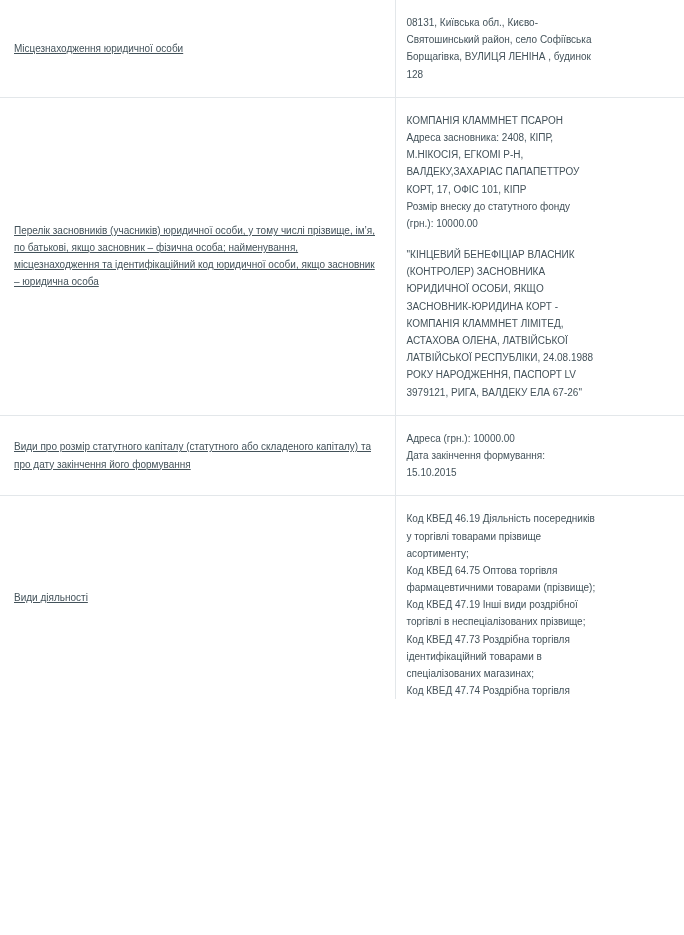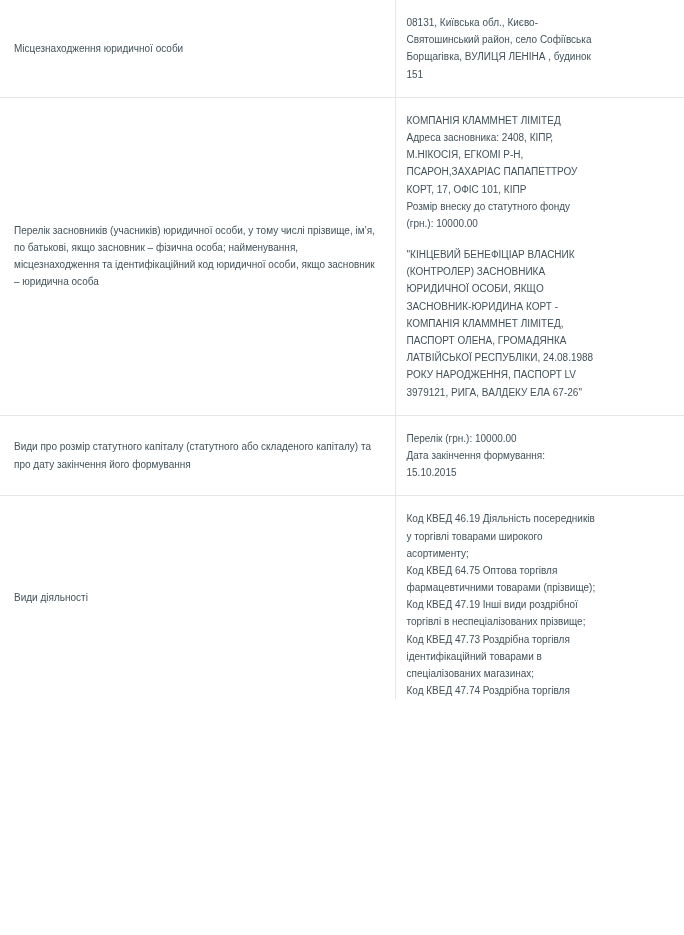--- a/index.html
+++ b/index.html
@@ -48,20 +48,21 @@
   .val-line {
     display: block;
     white-space: normal;
   }
   .val-gap {
     display: block;
     height: 14px;
   }
   .label-text {
     display: block;
+    text-decoration: underline;
   }
   .row-founders td.label { padding-top: 10px; padding-bottom: 10px; }
   .row-activities td.value {
     padding-bottom: 0;
   }
   .clip-last {
     overflow: hidden;
   }
 </style>
 </head>
@@ -75,73 +76,73 @@
   <tbody>
     <tr class="row-location">
       <td class="label">
         <span class="label-text">Місцезнаходження юридичної особи</span>
       </td>
       <td class="value">
         <div class="val-block">
           <span class="val-line">08131, Київська обл., Києво-</span>
           <span class="val-line">Святошинський район, село Софіївська</span>
           <span class="val-line">Борщагівка, ВУЛИЦЯ ЛЕНІНА , будинок</span>
-          <span class="val-line">151</span>
+          <span class="val-line">128</span>
         </div>
       </td>
     </tr>
 
     <tr class="row-founders">
       <td class="label">
         <span class="label-text">Перелік засновників (учасників) юридичної особи, у тому числі прізвище, ім’я, по батькові, якщо засновник – фізична особа; найменування, місцезнаходження та ідентифікаційний код юридичної особи, якщо засновник – юридична особа</span>
       </td>
       <td class="value">
         <div class="val-block">
-          <span class="val-line">КОМПАНІЯ КЛАММНЕТ ЛІМІТЕД</span>
+          <span class="val-line">КОМПАНІЯ КЛАММНЕТ ПСАРОН</span>
           <span class="val-line">Адреса засновника: 2408, КІПР,</span>
           <span class="val-line">М.НІКОСІЯ, ЕГКОМІ Р-Н,</span>
-          <span class="val-line">ПСАРОН,ЗАХАРІАС ПАПАПЕТТРОУ</span>
+          <span class="val-line">ВАЛДЕКУ,ЗАХАРІАС ПАПАПЕТТРОУ</span>
           <span class="val-line">КОРТ, 17, ОФІС 101, КІПР</span>
           <span class="val-line">Розмір внеску до статутного фонду</span>
           <span class="val-line">(грн.): 10000.00</span>
           <span class="val-gap"></span>
           <span class="val-line">"КІНЦЕВИЙ БЕНЕФІЦІАР ВЛАСНИК</span>
           <span class="val-line">(КОНТРОЛЕР) ЗАСНОВНИКА</span>
           <span class="val-line">ЮРИДИЧНОЇ ОСОБИ, ЯКЩО</span>
           <span class="val-line">ЗАСНОВНИК-ЮРИДИНА КОРТ -</span>
           <span class="val-line">КОМПАНІЯ КЛАММНЕТ ЛІМІТЕД,</span>
-          <span class="val-line">ПАСПОРТ ОЛЕНА, ГРОМАДЯНКА</span>
+          <span class="val-line">АСТАХОВА ОЛЕНА, ЛАТВІЙСЬКОЇ</span>
           <span class="val-line">ЛАТВІЙСЬКОЇ РЕСПУБЛІКИ, 24.08.1988</span>
           <span class="val-line">РОКУ НАРОДЖЕННЯ, ПАСПОРТ LV</span>
           <span class="val-line">3979121, РИГА, ВАЛДЕКУ ЕЛА 67-26"</span>
         </div>
       </td>
     </tr>
 
     <tr class="row-capital">
       <td class="label">
         <span class="label-text">Види про розмір статутного капіталу (статутного або складеного капіталу) та про дату закінчення його формування</span>
       </td>
       <td class="value">
         <div class="val-block">
-          <span class="val-line">Перелік (грн.): 10000.00</span>
+          <span class="val-line">Адреса (грн.): 10000.00</span>
           <span class="val-line">Дата закінчення формування:</span>
           <span class="val-line">15.10.2015</span>
         </div>
       </td>
     </tr>
 
     <tr class="row-activities">
       <td class="label">
         <span class="label-text">Види діяльності</span>
       </td>
       <td class="value clip-last">
         <div class="val-block">
           <span class="val-line">Код КВЕД 46.19 Діяльність посередників</span>
-          <span class="val-line">у торгівлі товарами широкого</span>
+          <span class="val-line">у торгівлі товарами прізвище</span>
           <span class="val-line">асортименту;</span>
           <span class="val-line">Код КВЕД 64.75 Оптова торгівля</span>
           <span class="val-line">фармацевтичними товарами (прізвище);</span>
           <span class="val-line">Код КВЕД 47.19 Інші види роздрібної</span>
           <span class="val-line">торгівлі в неспеціалізованих прізвище;</span>
           <span class="val-line">Код КВЕД 47.73 Роздрібна торгівля</span>
           <span class="val-line">ідентифікаційний товарами в</span>
           <span class="val-line">спеціалізованих магазинах;</span>
           <span class="val-line">Код КВЕД 47.74 Роздрібна торгівля</span>
         </div>

